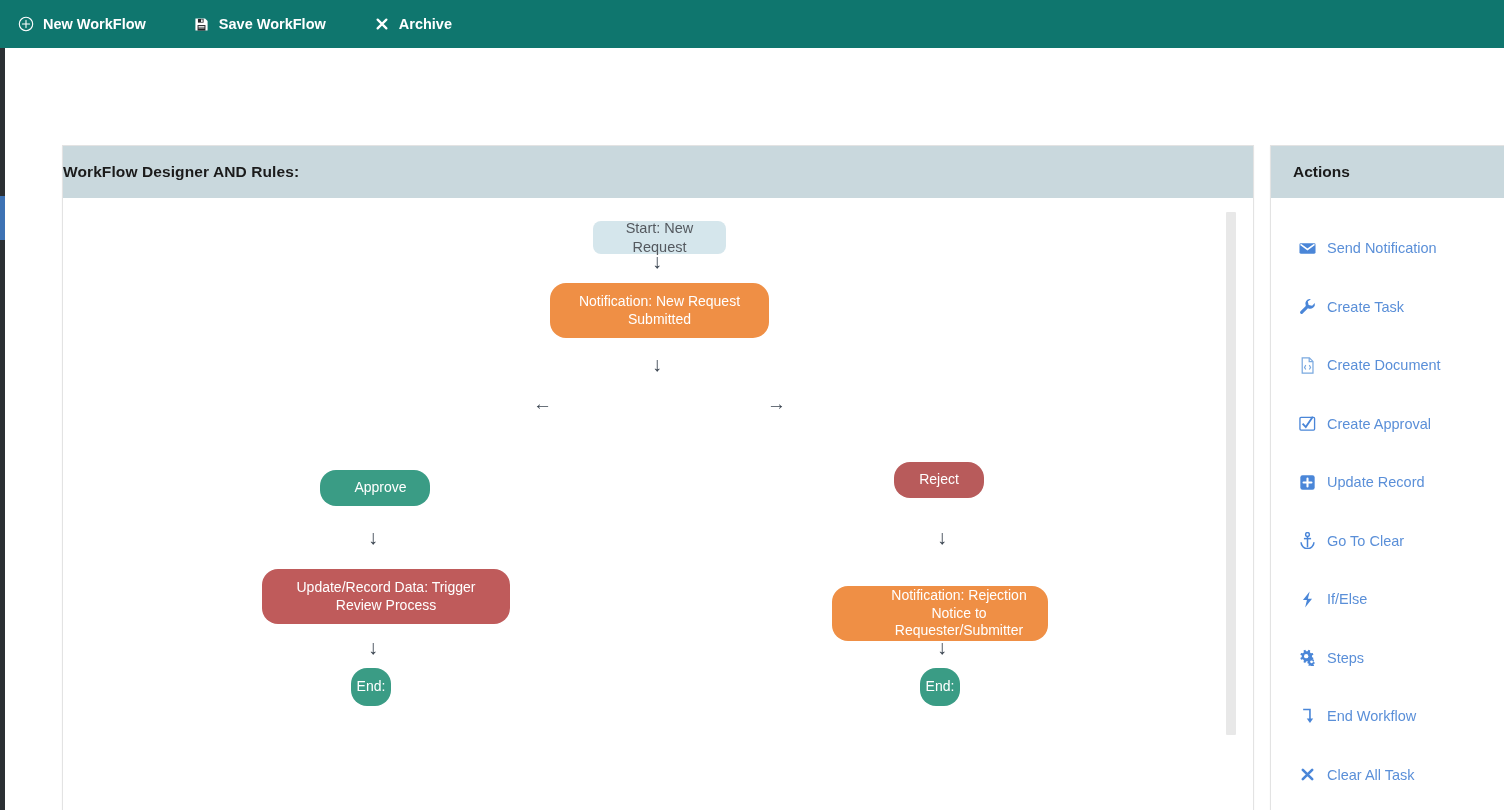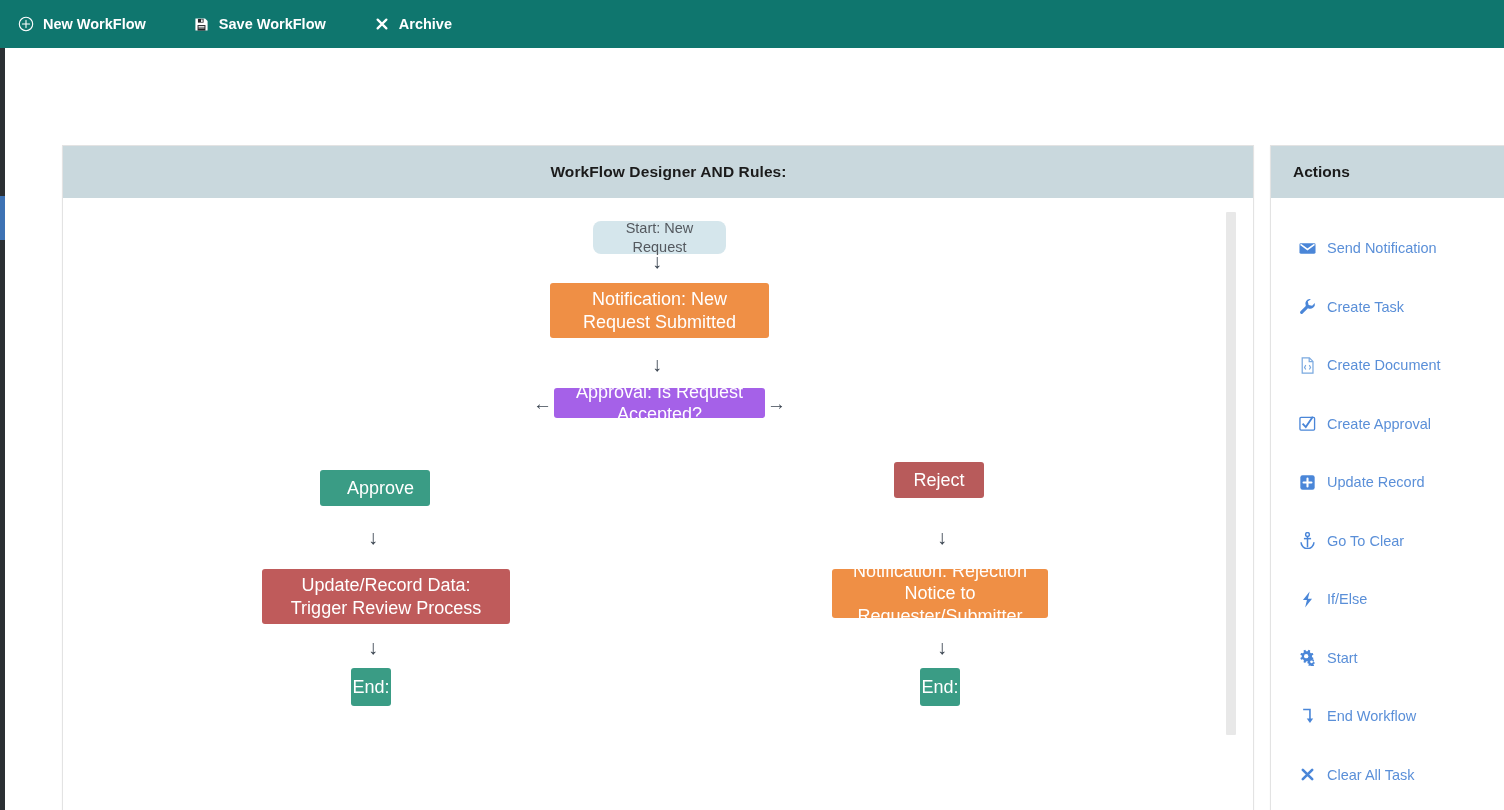--- a/index.html
+++ b/index.html
@@ -67,22 +67,20 @@
     width: 1192px; height: 687px;
     background: #ffffff;
     border: 1px solid #e3e3e3;
     box-shadow: 0 1px 2px rgba(0,0,0,0.04);
   }
   #designer-header {
     height: 52px;
     background: #c9d8dd;
     display: flex;
     align-items: center;
-    padding-left: 21px;
-    justify-content: center;
   }
   #designer-header .title {
     font-size: 15.5px;
     font-weight: bold;
     color: #1b1b1b;
     letter-spacing: 0.1px;
   }
   #designer-body {
     position: relative;
     height: 635px;
@@ -98,22 +96,22 @@
     cursor: pointer;
   }
 
   
   .node {
     position: absolute;
     display: flex;
     align-items: center;
     justify-content: center;
     text-align: center;
-    border-radius: 3px;
-    font-size: 18px;
+    border-radius: 16px;
+    font-size: 14px;
     line-height: 1.25;
     color: #ffffff;
     padding: 6px 10px;
     cursor: pointer;
     user-select: none;
   }
   .node.start {
     background: #d5e6ec;
     color: #54595f;
     border-radius: 2px;
@@ -237,32 +235,31 @@
 
       <div id="canvas-scrollbar"></div>
 
       <div class="node start" style="left:530px; top:23px; width:133px; height:33px;border-radius:8px;">Start: New Request</div>
       <div class="arrow" style="left:589px; top:53px;">↓</div>
 
       <div class="node notify" style="left:487px; top:85px; width:219px; height:55px;">Notification: New Request Submitted</div>
       <div class="arrow" style="left:589px; top:156px;">↓</div>
 
       <div class="arrow h" style="left:470px; top:196px;">←</div>
-      <div class="node approval" style="left:491px; top:190px; width:211px; height:30px;">Approval: Is Request Accepted?</div>
       <div class="arrow h" style="left:704px; top:196px;">→</div>
 
       <div class="node approve" style="left:257px; top:272px; width:110px; height:36px;padding-left:21px;">Approve</div>
       <div class="arrow" style="left:305px; top:329px;">↓</div>
       <div class="node record" style="left:199px; top:371px; width:248px; height:55px;">Update/Record Data: Trigger Review Process</div>
       <div class="arrow" style="left:305px; top:439px;">↓</div>
       <div class="node end" style="left:288px; top:470px; width:40px; height:38px;">End:</div>
 
       <div class="node reject" style="left:831px; top:264px; width:90px; height:36px;">Reject</div>
       <div class="arrow" style="left:874px; top:329px;">↓</div>
-      <div class="node notify" style="left:769px; top:371px; width:216px; height:49px;">Notification: Rejection Notice to Requester/Submitter</div>
+      <div class="node notify" style="left:769px; top:388px; width:216px; height:55px;padding-left:48px;">Notification: Rejection Notice to Requester/Submitter</div>
       <div class="arrow" style="left:874px; top:439px;">↓</div>
       <div class="node end" style="left:857px; top:470px; width:40px; height:38px;">End:</div>
 
     </div>
   </div>
 
   <div id="actions-card">
 
     <div id="actions-header">
       <span class="title">Actions</span>
@@ -347,21 +344,21 @@
             <g fill="#4a86d8">
               <path d="M6.6 0.8 l1 1.6 a5 5 0 0 1 1.5 0 l1-1.6 1.8 0.8 -0.4 1.9 a5 5 0 0 1 1.1 1.1 l1.9-0.4 0.8 1.8 -1.6 1 a5 5 0 0 1 0 1.5 l1.6 1 -0.8 1.8 -1.9-0.4 a5 5 0 0 1 -1.1 1.1 l0.4 1.9 -1.8 0.8 -1-1.6 a5 5 0 0 1 -1.5 0 l-1 1.6 -1.8-0.8 0.4-1.9 a5 5 0 0 1 -1.1-1.1 l-1.9 0.4 -0.8-1.8 1.6-1 a5 5 0 0 1 0-1.5 l-1.6-1 0.8-1.8 1.9 0.4 a5 5 0 0 1 1.1-1.1 l-0.4-1.9 Z"></path>
             </g>
             <circle cx="7.6" cy="7.6" r="2.3" fill="#ffffff"></circle>
             <g fill="#4a86d8">
               <path d="M13.7 10.2 l0.7 0.9 1.1-0.1 0.5 1 -0.7 0.9 0.3 1 1.1 0.3 0 1.1 -1.1 0.3 -0.3 1 0.7 0.9 -0.5 1 -1.1-0.1 -0.7 0.9 -1-0.4 -0.2-1.1 -1-0.4 -0.9 0.6 -0.8-0.8 0.6-0.9 -0.4-1 -1.1-0.2 -0.1-1.1 1.1-0.3 0.3-1 -0.7-0.9 0.6-0.9 1 0.4 0.9-0.6 Z"></path>
             </g>
             <circle cx="13.3" cy="13.6" r="1.5" fill="#ffffff"></circle>
           </svg>
         </span>
-        <span>Start</span>
+        <span>Steps</span>
       </div>
 
       <div class="action-item">
         <span class="ai-ico">
           <svg width="17" height="17" viewBox="0 0 18 18">
             <path d="M4.4 1.6 H11.6 V12.2" fill="none" stroke="#4a86d8" stroke-width="1.7"></path>
             <path d="M8.2 11.2 L11.6 15.8 L15 11.2 Z" fill="#4a86d8"></path>
           </svg>
         </span>
         <span>End Workflow</span>

